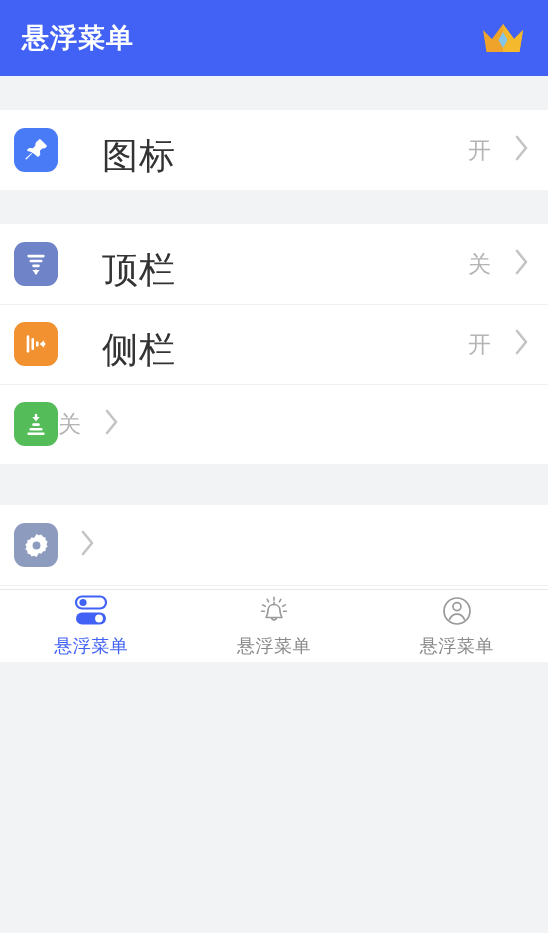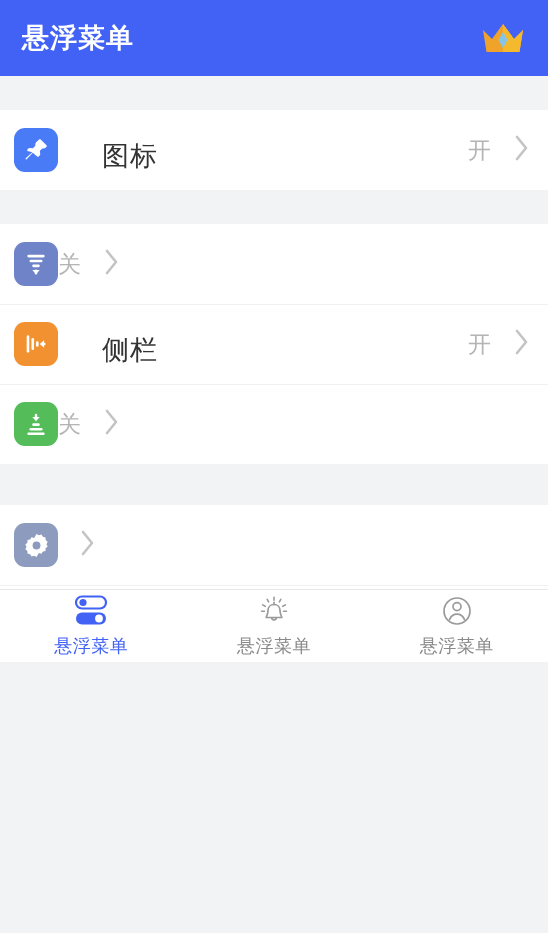--- a/index.html
+++ b/index.html
@@ -35,21 +35,21 @@
   }
   .row + .row::before {
     content:""; position:absolute; left:0; right:0; top:0; height:1px; background:#f0f0f0;
   }
   .icon-box {
     width:44px; height:44px; border-radius:11px; flex:0 0 44px;
     display:flex; align-items:center; justify-content:center;
   }
   .ic { display:block; }
   .row-label {
-    margin-left:44px; font-size:27px; color:#333333; letter-spacing:1px;
+    margin-left:44px; font-size:36px; color:#333333; letter-spacing:1px;
     flex:1 1 auto; white-space:nowrap;margin-top:12px;
   }
   .row-status { font-size:23px; color:#b4b4b4; margin-right:22px; letter-spacing:1px; }
   .chev { width:16px; height:28px; flex:0 0 16px; }
 
   
   .tabbar {
     flex:0 0 73px; height:73px; background:#ffffff;
     border-top:1px solid #e8e8e8;
     display:flex; align-items:center;
@@ -107,20 +107,21 @@
       <div class="row">
         <div class="icon-box" style="background:#6e83c8">
           <svg class="ic" width="26" height="26" viewBox="0 0 24 24" xmlns="http://www.w3.org/2000/svg">
             <rect x="4" y="3.5" width="16" height="2.4" rx="1.2" fill="#ffffff"></rect>
             <rect x="6" y="8" width="12" height="2.4" rx="1.2" fill="#ffffff"></rect>
             <rect x="8.5" y="12.5" width="7" height="2.4" rx="1.2" fill="#ffffff"></rect>
             <path d="M12 21.5 L8.6 17.6 L15.4 17.6 Z" fill="#ffffff"></path>
             <rect x="10.9" y="17" width="2.2" height="4.6" rx="1.1" fill="#ffffff"></rect>
           </svg>
         </div>
+        <div class="row-label">顶栏</div>
         <div class="row-status">关</div>
         <span>
           <svg class="chev" viewBox="0 0 16 28" xmlns="http://www.w3.org/2000/svg">
             <path d="M3 3 L12 14 L3 25" fill="none" stroke="#c4c4c4" stroke-width="2.6" stroke-linecap="round" stroke-linejoin="round"></path>
           </svg>
         </span>
       </div>
 
       <div class="row">
         <div class="icon-box" style="background:#f2912f">

